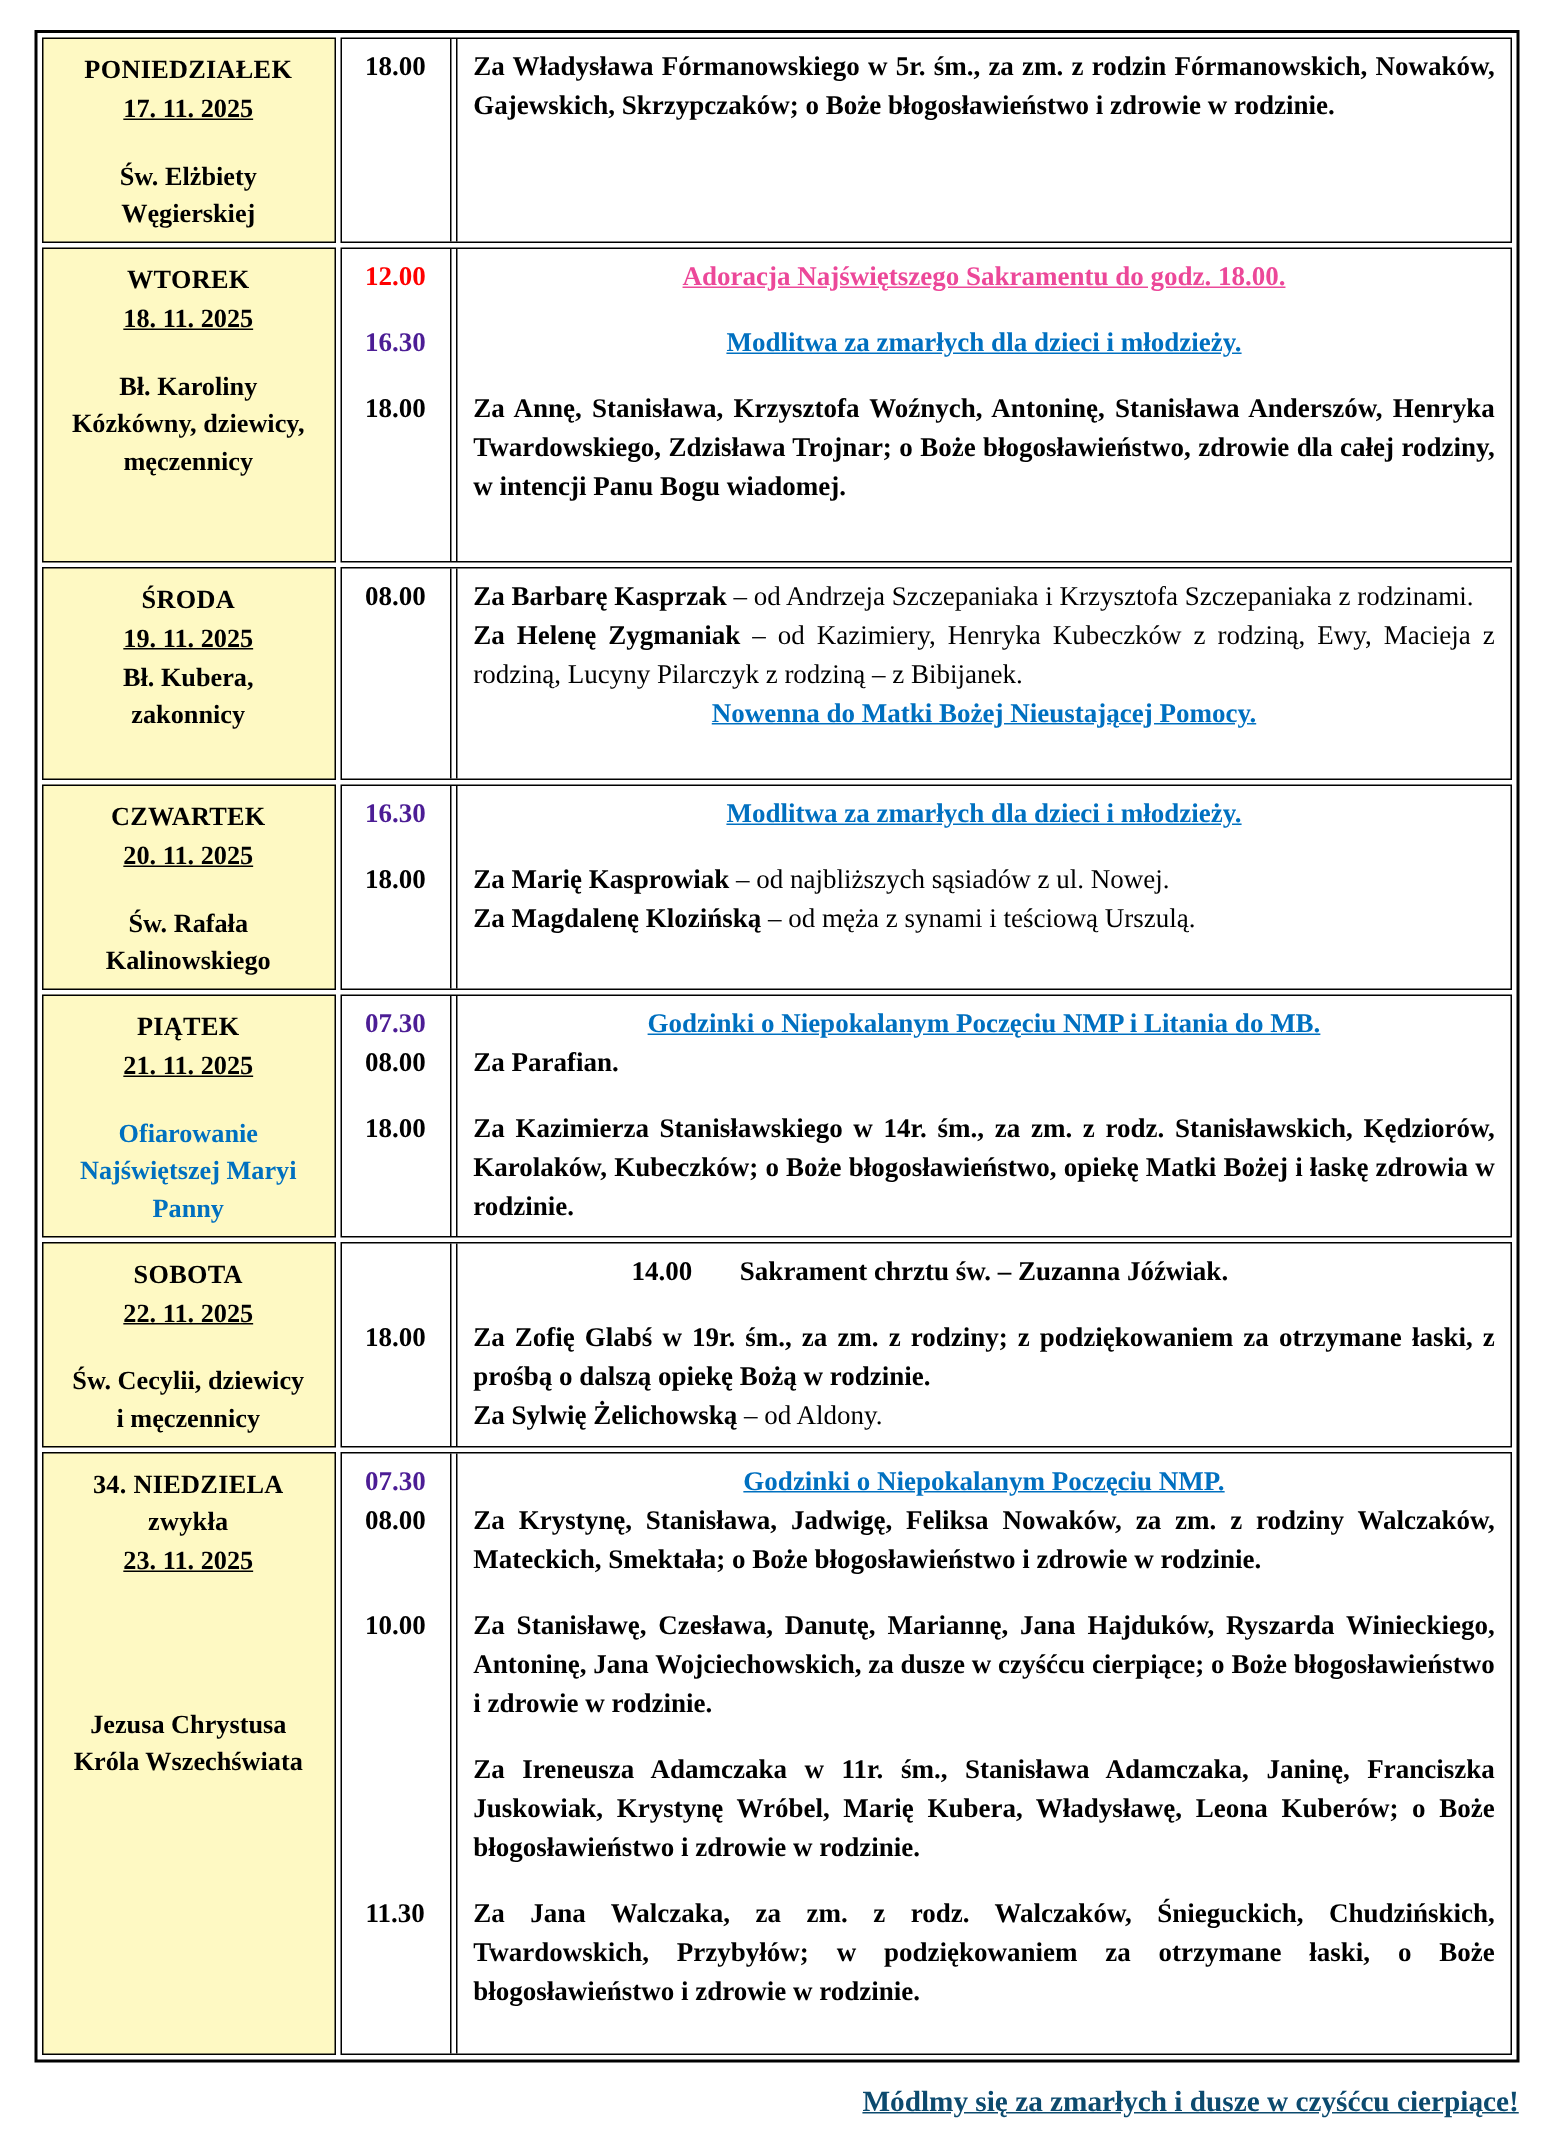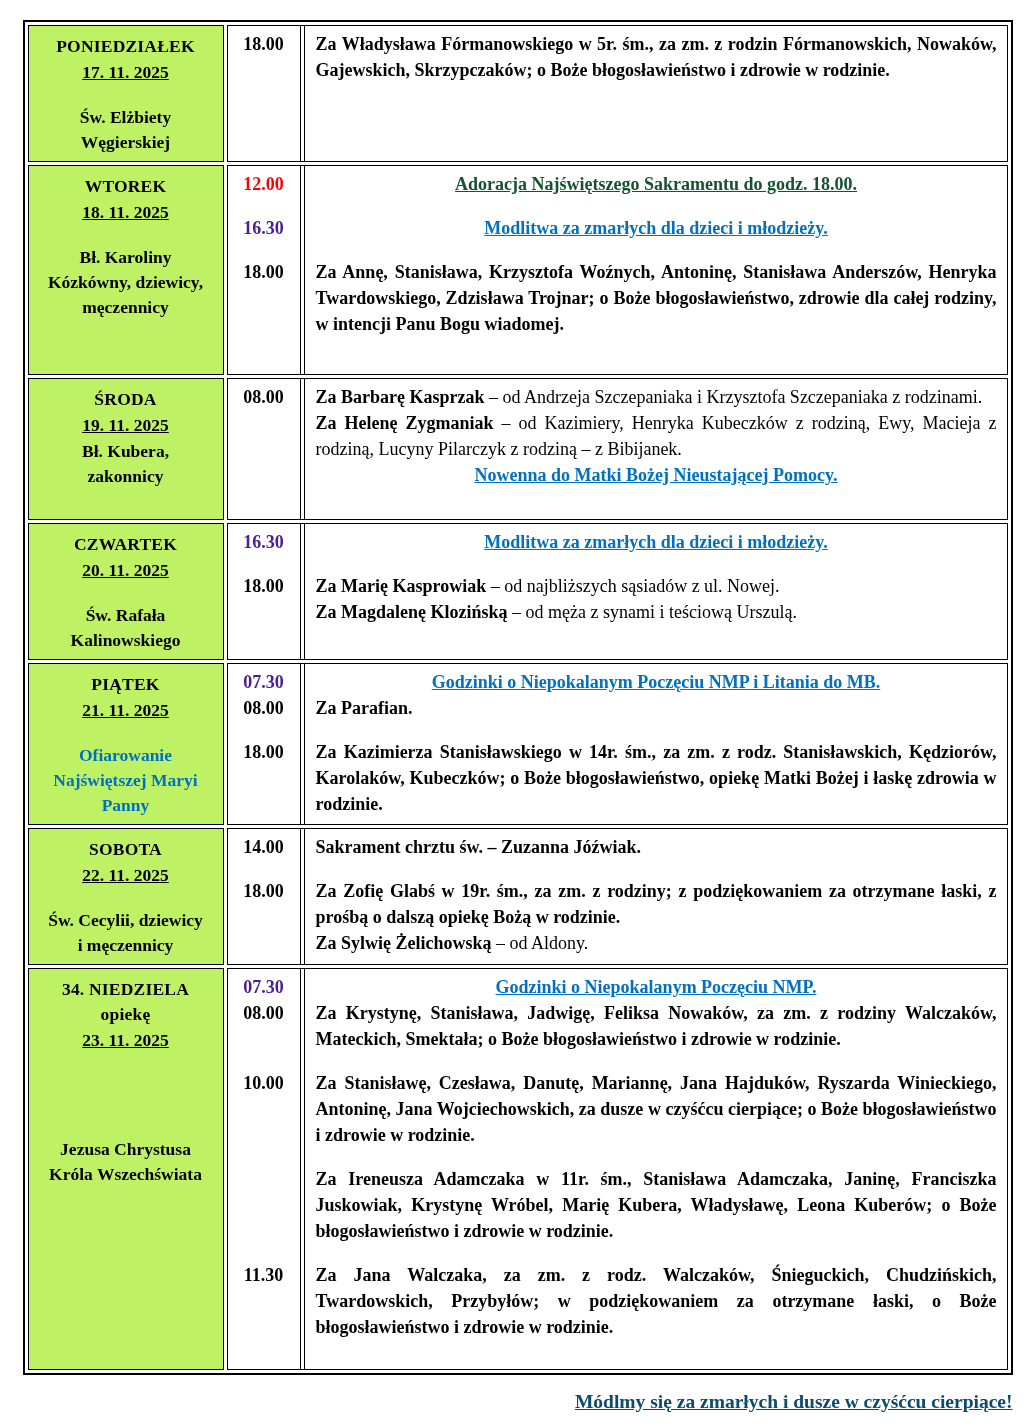--- a/index.html
+++ b/index.html
@@ -22,21 +22,21 @@
     width: 990px;
     table-layout: fixed;
   }
   td {
     border: 1.5px solid #000;
     vertical-align: top;
     padding: 0;
   }
   td.day-cell {
     width: 182px;
-    background: #bef264;
+    background: #fef9c3;
     text-align: center;
     padding: 8px 6px 6px 6px;
     font-size: 17.5px;
     line-height: 25px;
   }
   .day-name { letter-spacing: 0.2px; }
   .day-date { text-decoration: underline; margin-top: 1px; }
   .feast { margin-top: 20px; }
   .feast.tight { margin-top: 1px; }
   .feast.blue { color: #0070C0; }
@@ -54,21 +54,21 @@
   .entries {
     display: flex;
     flex-direction: column;
     padding: 5px 0 5px 0;
   }
   tr:nth-child(1) .entries { min-height: 113px; }
   tr:nth-child(2) .entries { min-height: 198px; }
   tr:nth-child(3) .entries { min-height: 130px; }
   tr:nth-child(4) .entries { min-height: 115px; }
   tr:nth-child(5) .entries { min-height: 146px; }
-  tr:nth-child(6) .entries { min-height: 122px; }
+  tr:nth-child(6) .entries { min-height: 122px; align-items: center; }
   tr:nth-child(7) .entries { min-height: 390px; }
 
   .entry { display: flex; align-items: flex-start; }
   .entry.gap { margin-top: 18px; }
   .time {
     flex: 0 0 72px;
     width: 72px;
     text-align: center;
     font-size: 18px;
     line-height: 26px;
@@ -78,21 +78,21 @@
   .texts {
     flex: 1;
     padding: 0 10px 0 16px;
     font-size: 18px;
     line-height: 26px;
   }
   .texts p { margin: 0; }
   .texts p.gap { margin-top: 18px; }
   p.body { text-align: justify; }
   p.red-center {
-    color: #14532d;
+    color: #ec4899;
     text-align: center;
     text-decoration: underline;
   }
   p.blue-center {
     color: #0070C0;
     text-align: center;
     text-decoration: underline;
   }
   .regular { font-weight: normal; }
 
@@ -274,21 +274,21 @@
                 <p class="body"><span>Za Zofię Glabś w 19r. śm., za zm. z rodziny; z podziękowaniem za otrzymane łaski, z prośbą o dalszą opiekę Bożą w rodzinie.</span></p>
                 <p class="body"><span>Za Sylwię Żelichowską</span><span class="regular"> – od Aldony.</span></p>
               </div>
             </div>
           </div>
         </td>
       </tr>
       <tr>
         <td class="day-cell">
           <div class="day-name">34. NIEDZIELA</div>
-          <div class="day-name">opiekę</div>
+          <div class="day-name">zwykła</div>
           <div class="day-date">23. 11. 2025</div>
           <div class="feast">
             <div>Jezusa Chrystusa</div>
             <div>Króla Wszechświata</div>
           </div>
         </td>
         <td class="content-cell" colspan="1">
           <div class="vline"></div>
           <div class="entries">
             <div class="entry">

